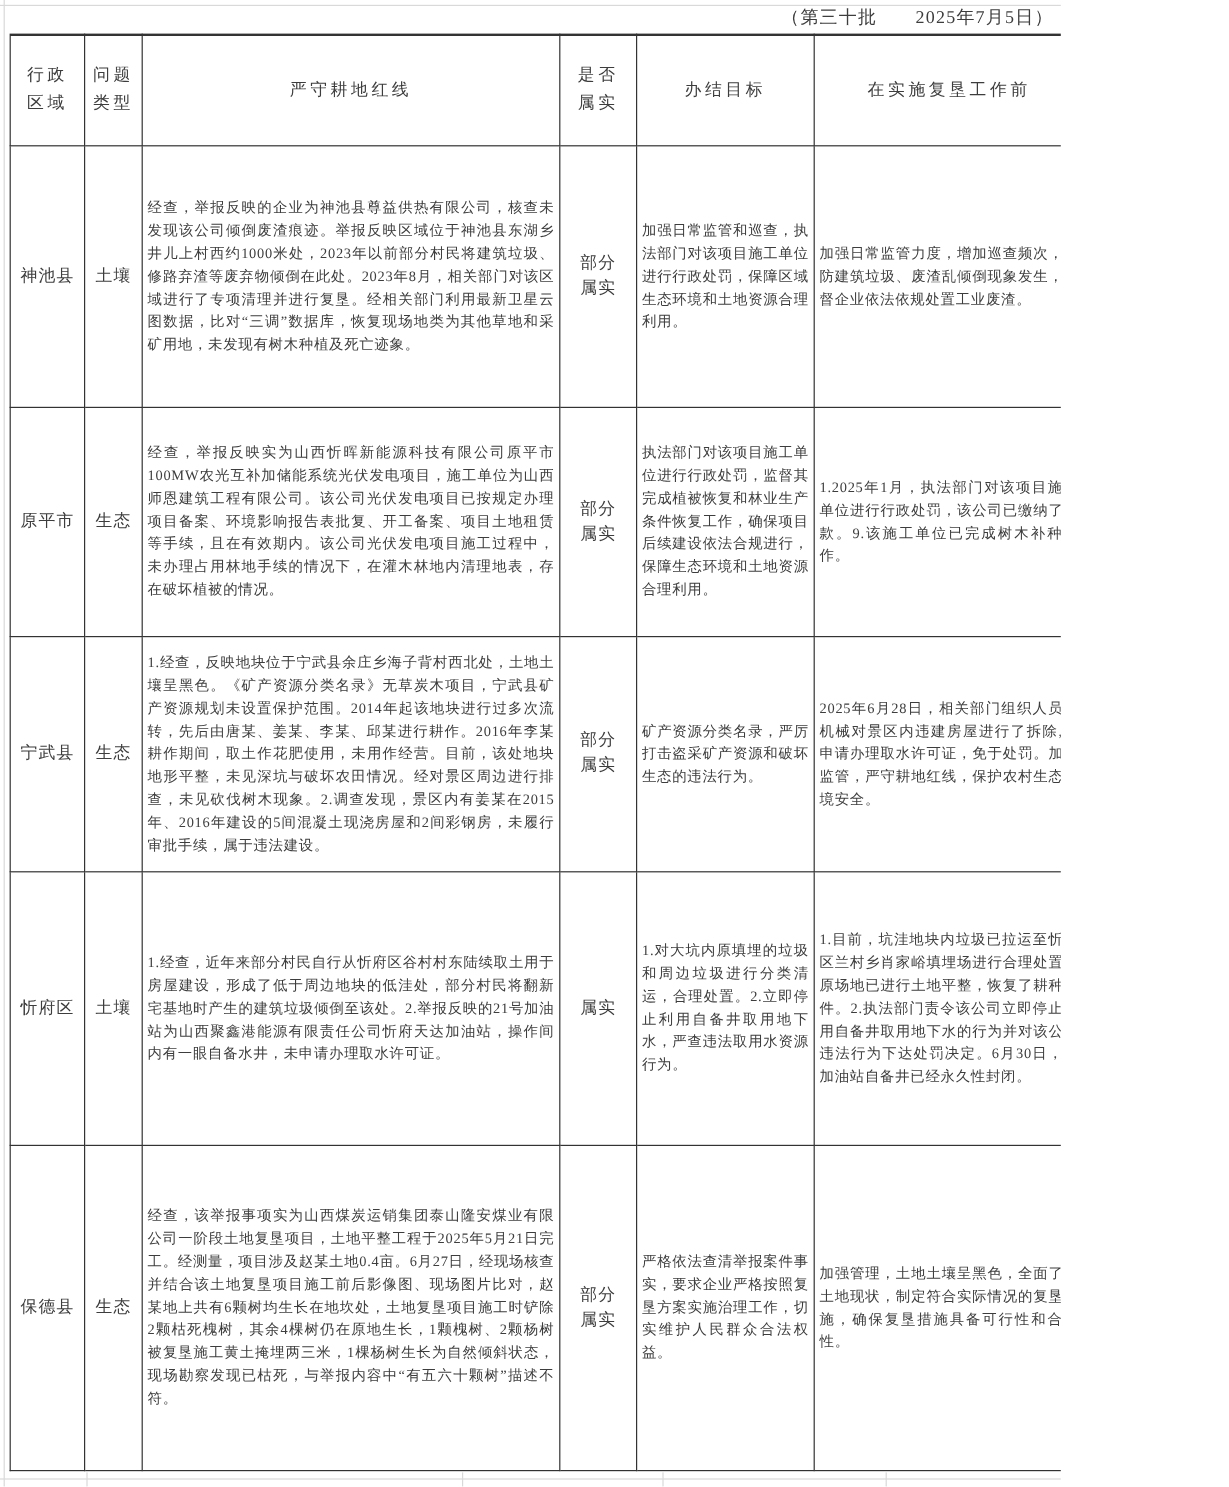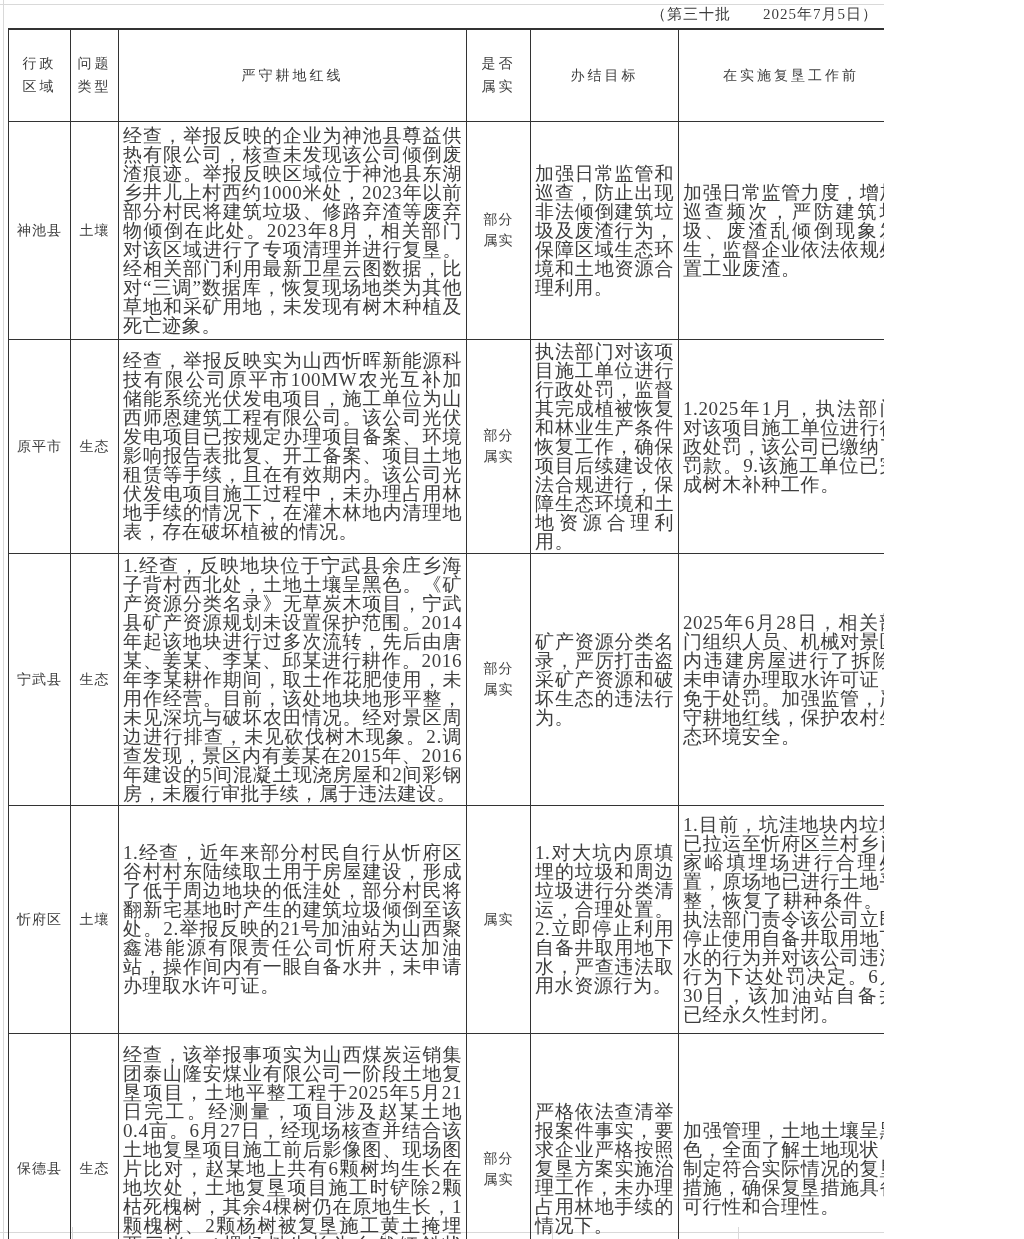--- a/index.html
+++ b/index.html
@@ -44,21 +44,21 @@
     white-space:pre-line;
     padding:0 2px;
   }
   td.c{
     font-size:14px;text-align:center;
     letter-spacing:1px;line-height:21px;
     white-space:pre-line;
     padding:0 2px;
   }
   td.t{
-    font-size:19px;text-align:justify;
+    font-size:12px;text-align:justify;
     letter-spacing:0.6px;line-height:19px;
     padding:2px 4px;
   }
   tr.hr{height:92px;}
   tr.r0{height:218px;}
   tr.r1{height:191px;}
   tr.r2{height:196px;}
   tr.r3{height:228px;}
   tr.r4{height:271px;}
 </style>
@@ -108,21 +108,21 @@
 情况</th>
       </tr>
     </thead>
     <tbody>
       <tr class="r0">
         <td class="c">神池县</td>
         <td class="c">土壤</td>
         <td class="t">经查，举报反映的企业为神池县尊益供热有限公司，核查未发现该公司倾倒废渣痕迹。举报反映区域位于神池县东湖乡井儿上村西约1000米处，2023年以前部分村民将建筑垃圾、修路弃渣等废弃物倾倒在此处。2023年8月，相关部门对该区域进行了专项清理并进行复垦。经相关部门利用最新卫星云图数据，比对“三调”数据库，恢复现场地类为其他草地和采矿用地，未发现有树木种植及死亡迹象。</td>
         <td class="c">部分
 属实</td>
-        <td class="t">加强日常监管和巡查，防止出现非法倾倒建筑垃圾及废渣行为，保障区域生态环境和土地资源合理利用。</td>
+        <td class="t">加强日常监管和巡查，执法部门对该项目施工单位进行行政处罚，保障区域生态环境和土地资源合理利用。</td>
         <td class="t">加强日常监管力度，增加巡查频次，严防建筑垃圾、废渣乱倾倒现象发生，监督企业依法依规处置工业废渣。</td>
         <td class="c">已办结</td>
         <td class="c">无</td>
       </tr>
       <tr class="r1">
         <td class="c">原平市</td>
         <td class="c">生态</td>
         <td class="t">经查，举报反映实为山西忻晖新能源科技有限公司原平市100MW农光互补加储能系统光伏发电项目，施工单位为山西师恩建筑工程有限公司。该公司光伏发电项目已按规定办理项目备案、环境影响报告表批复、开工备案、项目土地租赁等手续，且在有效期内。该公司光伏发电项目施工过程中，未办理占用林地手续的情况下，在灌木林地内清理地表，存在破坏植被的情况。</td>
         <td class="c">部分
 属实</td>
@@ -151,20 +151,20 @@
         <td class="t">1.目前，坑洼地块内垃圾已拉运至忻府区兰村乡肖家峪填埋场进行合理处置，原场地已进行土地平整，恢复了耕种条件。2.执法部门责令该公司立即停止使用自备井取用地下水的行为并对该公司违法行为下达处罚决定。6月30日，该加油站自备井已经永久性封闭。</td>
         <td class="c">已办结</td>
         <td class="c">无</td>
       </tr>
       <tr class="r4">
         <td class="c">保德县</td>
         <td class="c">生态</td>
         <td class="t">经查，该举报事项实为山西煤炭运销集团泰山隆安煤业有限公司一阶段土地复垦项目，土地平整工程于2025年5月21日完工。经测量，项目涉及赵某土地0.4亩。6月27日，经现场核查并结合该土地复垦项目施工前后影像图、现场图片比对，赵某地上共有6颗树均生长在地坎处，土地复垦项目施工时铲除2颗枯死槐树，其余4棵树仍在原地生长，1颗槐树、2颗杨树被复垦施工黄土掩埋两三米，1棵杨树生长为自然倾斜状态，现场勘察发现已枯死，与举报内容中“有五六十颗树”描述不符。</td>
         <td class="c">部分
 属实</td>
-        <td class="t">严格依法查清举报案件事实，要求企业严格按照复垦方案实施治理工作，未办理占用林地手续的情况下。</td>
+        <td class="t">严格依法查清举报案件事实，要求企业严格按照复垦方案实施治理工作，切实维护人民群众合法权益。</td>
         <td class="t">加强管理，土地土壤呈黑色，全面了解土地现状，制定符合实际情况的复垦措施，确保复垦措施具备可行性和合理性。</td>
         <td class="c">已办结</td>
         <td class="c">无</td>
       </tr>
     </tbody>
   </table>
 </div>
 
 </body></html>

